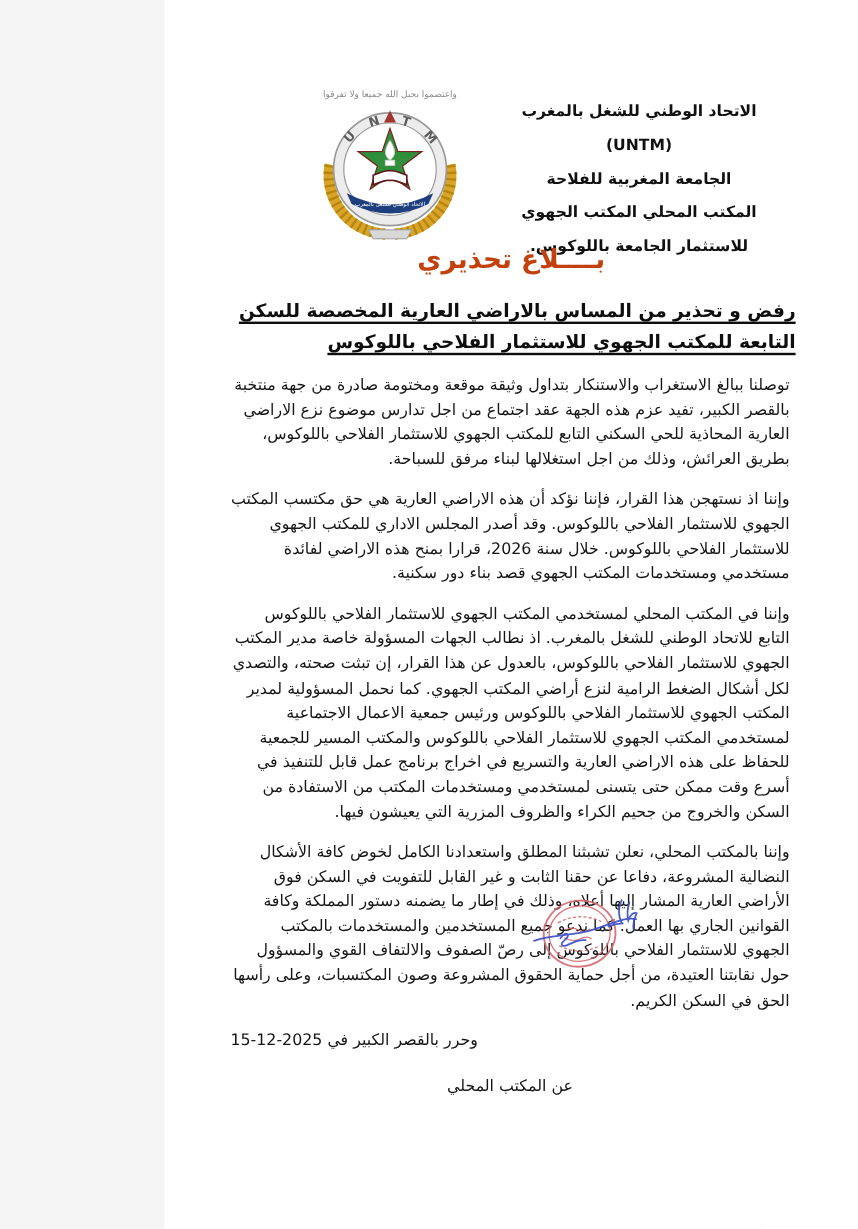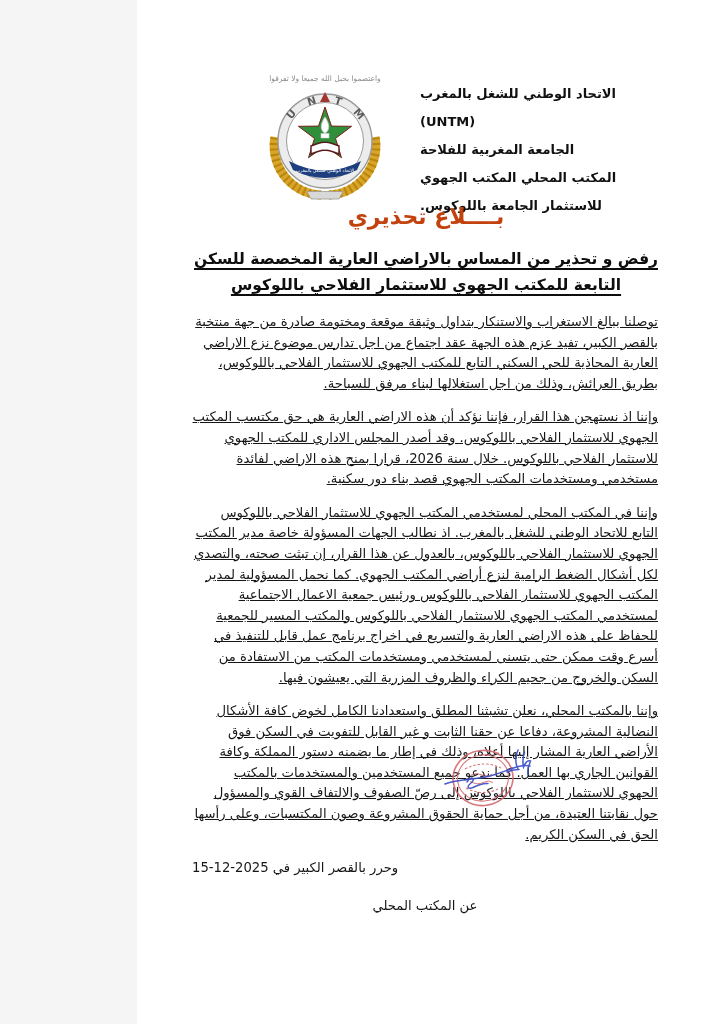--- a/index.html
+++ b/index.html
@@ -29,59 +29,58 @@
     font-size: 7.5px;
     color: #8a8a8a;
     letter-spacing: .5px;
     margin-bottom: 2px;
     white-space: nowrap;
   }
   .org-block {
     position: absolute;
     top: 80px; right: 70px;
     width: 225px;
-    text-align: left;
+    text-align: center;
     font-weight: bold;
     font-size: 13px;
     line-height: 28px;
     color: #111;
   }
 
   
   .doc-title {
     position: absolute;
     top: 204px; left: 0; right: 0;
     text-align: center;
     font-size: 22px;
     font-weight: bold;
     color: #c2410c;
   }
   .doc-subtitle {
     position: absolute;
     top: 246px; left: 52px; right: 52px;
-    text-align: center;
     font-size: 15.5px;
     font-weight: bold;
     line-height: 26px;
     text-decoration: underline;
     text-decoration-thickness: 1.5px;
     text-underline-offset: 4px;
     color: #0e0e0e;
   }
 
   
   .doc-body {
     position: absolute;
     top: 312px; left: 55px; right: 57px;
     font-size: 13.2px;
     line-height: 20.6px;
     text-align: right;
     color: #161616;
   }
-  .doc-body p { margin: 0 0 13px 0; text-decoration: underline; }
+  .doc-body p { margin: 0 0 13px 0; }
 
   .date-line {
     text-align: left;
     margin-top: 6px;
     font-size: 13.2px;
   }
   .sig-line {
     text-align: center;
     margin-top: 17px;
     font-size: 13.2px;

